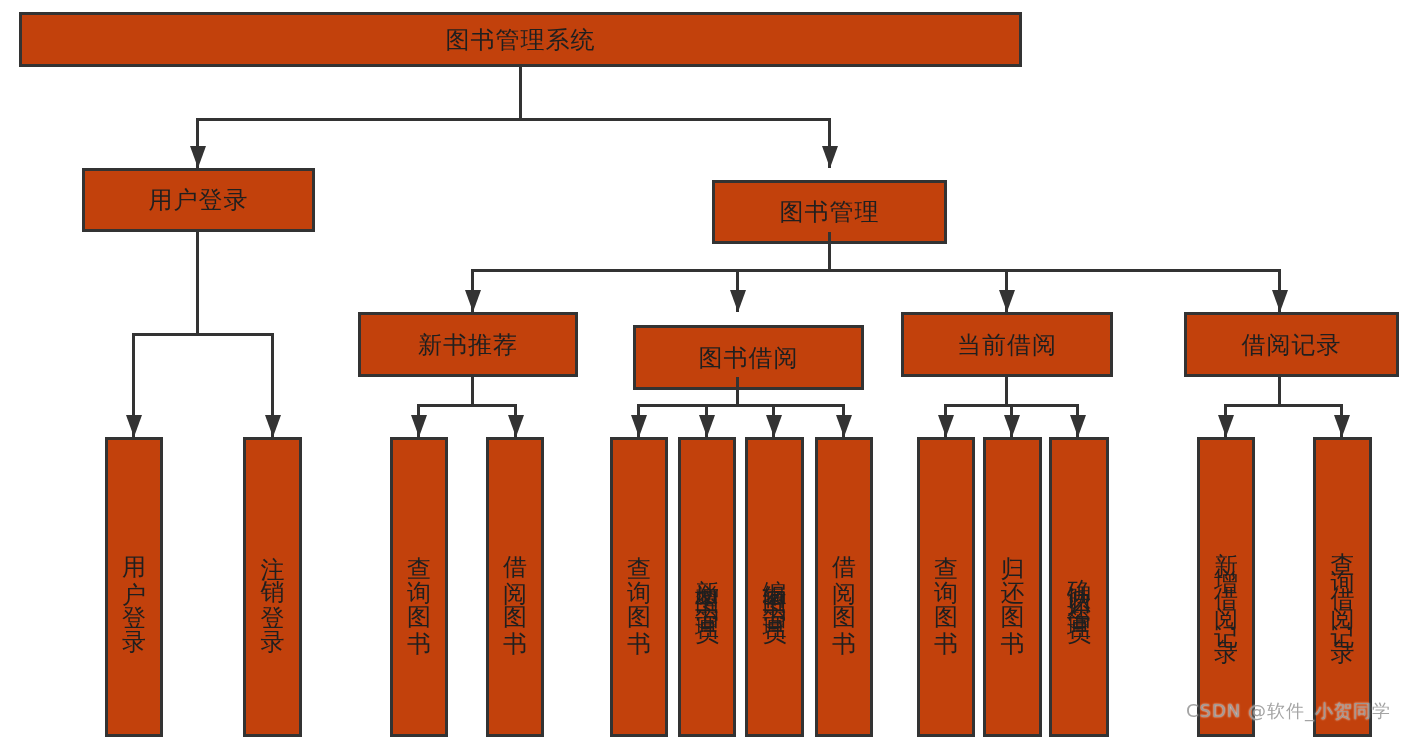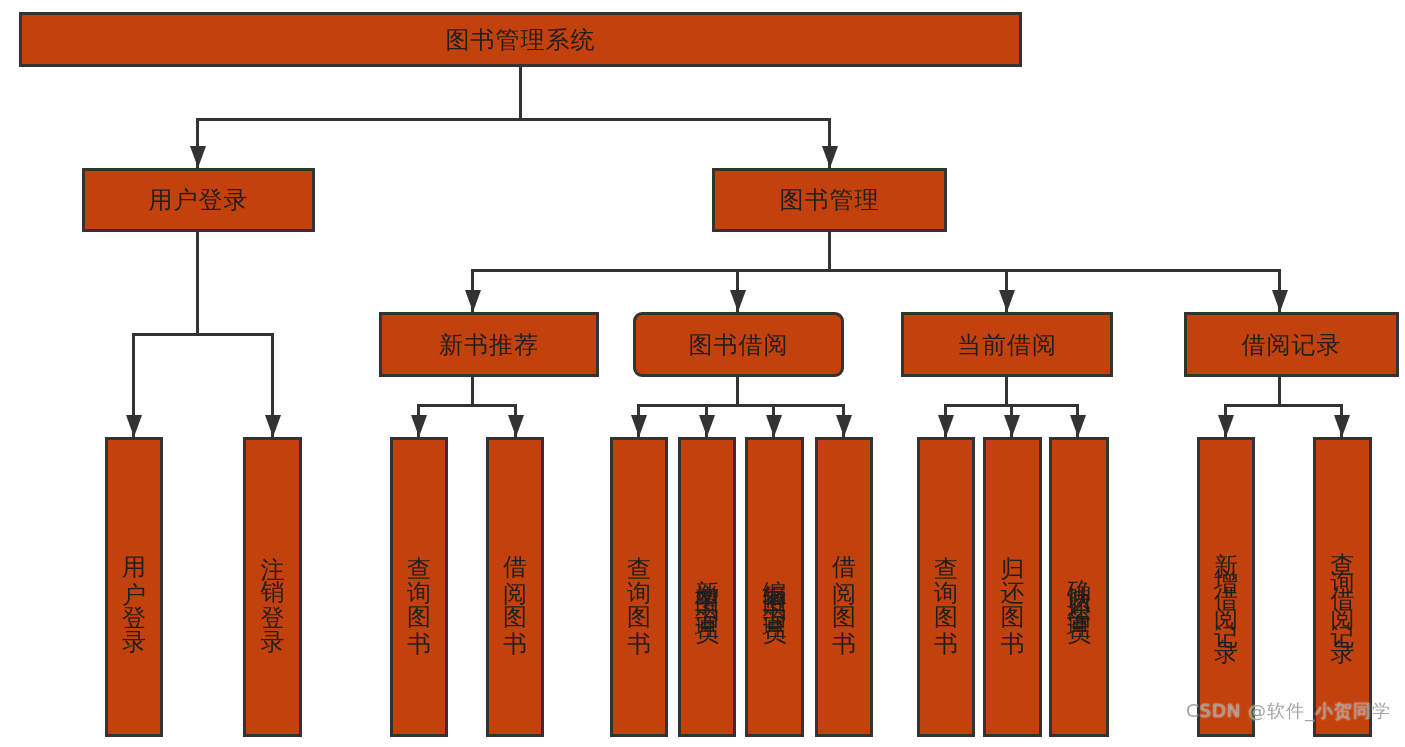--- a/index.html
+++ b/index.html
@@ -37,29 +37,29 @@
 <div class="canvas">
 
   <div class="node node-h" style="left:19px;top:12px;width:1003px;height:55px;">
     <span>图书管理系统</span>
   </div>
 
   <div class="node node-h" style="left:82px;top:168px;width:233px;height:64px;">
     <span>用户登录</span>
   </div>
 
-  <div class="node node-h" style="left:712px;top:168px;width:235px;height:64px;">
+  <div class="node node-h" style="left:712px;top:180px;width:235px;height:64px;">
     <span>图书管理</span>
   </div>
 
-  <div class="node node-h" style="left:379px;top:312px;width:220px;height:65px;">
+  <div class="node node-h" style="left:358px;top:312px;width:220px;height:65px;">
     <span>新书推荐</span>
   </div>
 
-  <div class="node node-h" style="left:633px;top:312px;width:211px;height:65px;border-radius:9px;">
+  <div class="node node-h" style="left:633px;top:325px;width:231px;height:65px;">
     <span>图书借阅</span>
   </div>
 
   <div class="node node-h" style="left:901px;top:312px;width:212px;height:65px;">
     <span>当前借阅</span>
   </div>
 
   <div class="node node-h" style="left:1172px;top:312px;width:215px;height:65px;margin-left:12px;">
     <span>借阅记录</span>
   </div>

